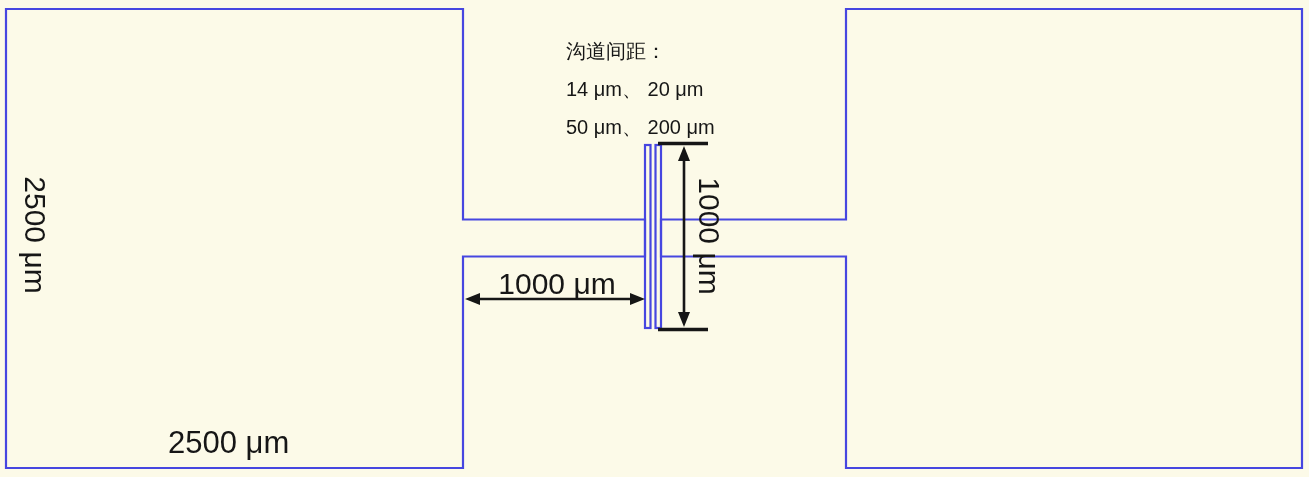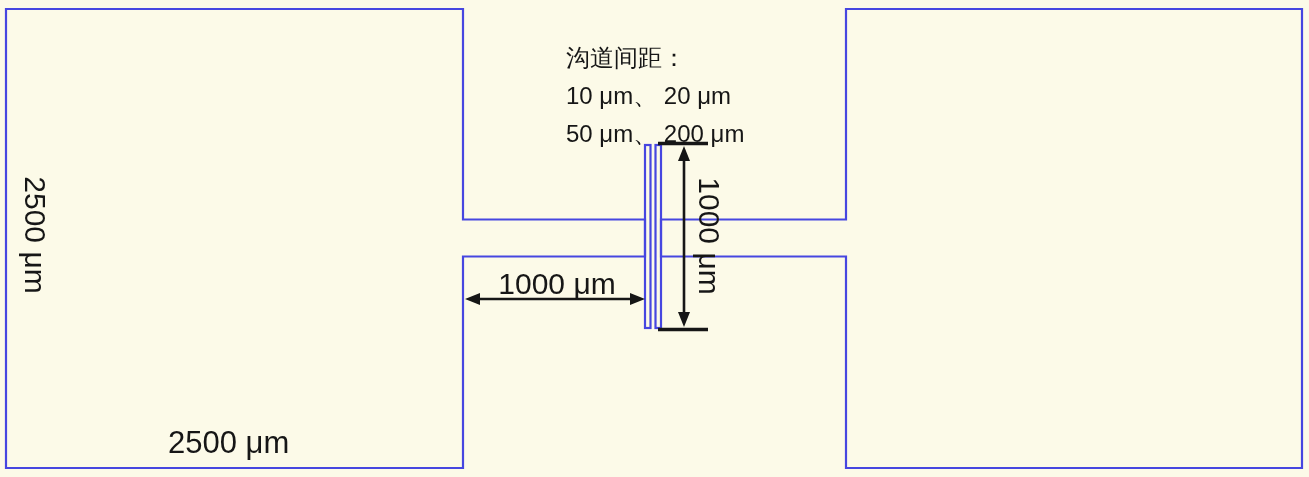--- a/index.html
+++ b/index.html
@@ -25,22 +25,22 @@
     position:absolute;
     white-space:nowrap;
     font-size:30px;
     line-height:1.1;
     color:var(--ink);
   }
   .label.centered{transform:translate(-50%,-50%);}
   .label.vertical{transform:translate(-50%,-50%) rotate(90deg);}
   .note{
     position:absolute;
-    left:566px;top:39px;
-    font-size:24px;
+    left:566px;top:32px;
+    font-size:20px;
     line-height:38px;
     color:var(--ink);
     white-space:nowrap;
   }
 </style>
 </head>
 <body>
 
 <div class="canvas">
 
@@ -63,21 +63,21 @@
       <line class="tick" x1="658" y1="143.5" x2="708" y2="143.5"></line>
       <line class="tick" x1="658" y1="329.5" x2="708" y2="329.5"></line>
       <line class="dim" x1="684" y1="153" x2="684" y2="320"></line>
       <polygon class="head" points="684,146 678,161 690,161"></polygon>
       <polygon class="head" points="684,327 678,312 690,312"></polygon>
     </g>
   </svg>
 
   <div class="note">
     <div>沟道间距：</div>
-    <div>10 μm、 20 μm</div>
+    <div>14 μm、 20 μm</div>
     <div>50 μm、 200 μm</div>
   </div>
 
   <div class="label vertical" style="left:35px;top:235px;">2500 μm</div>
 
   <div class="label" style="left:168px;top:426px;font-size:31px;">2500 μm</div>
 
   <div class="label centered" style="left:557px;top:283px;">1000 μm</div>
 
   <div class="label vertical" style="left:709px;top:236px;">1000 μm</div>

